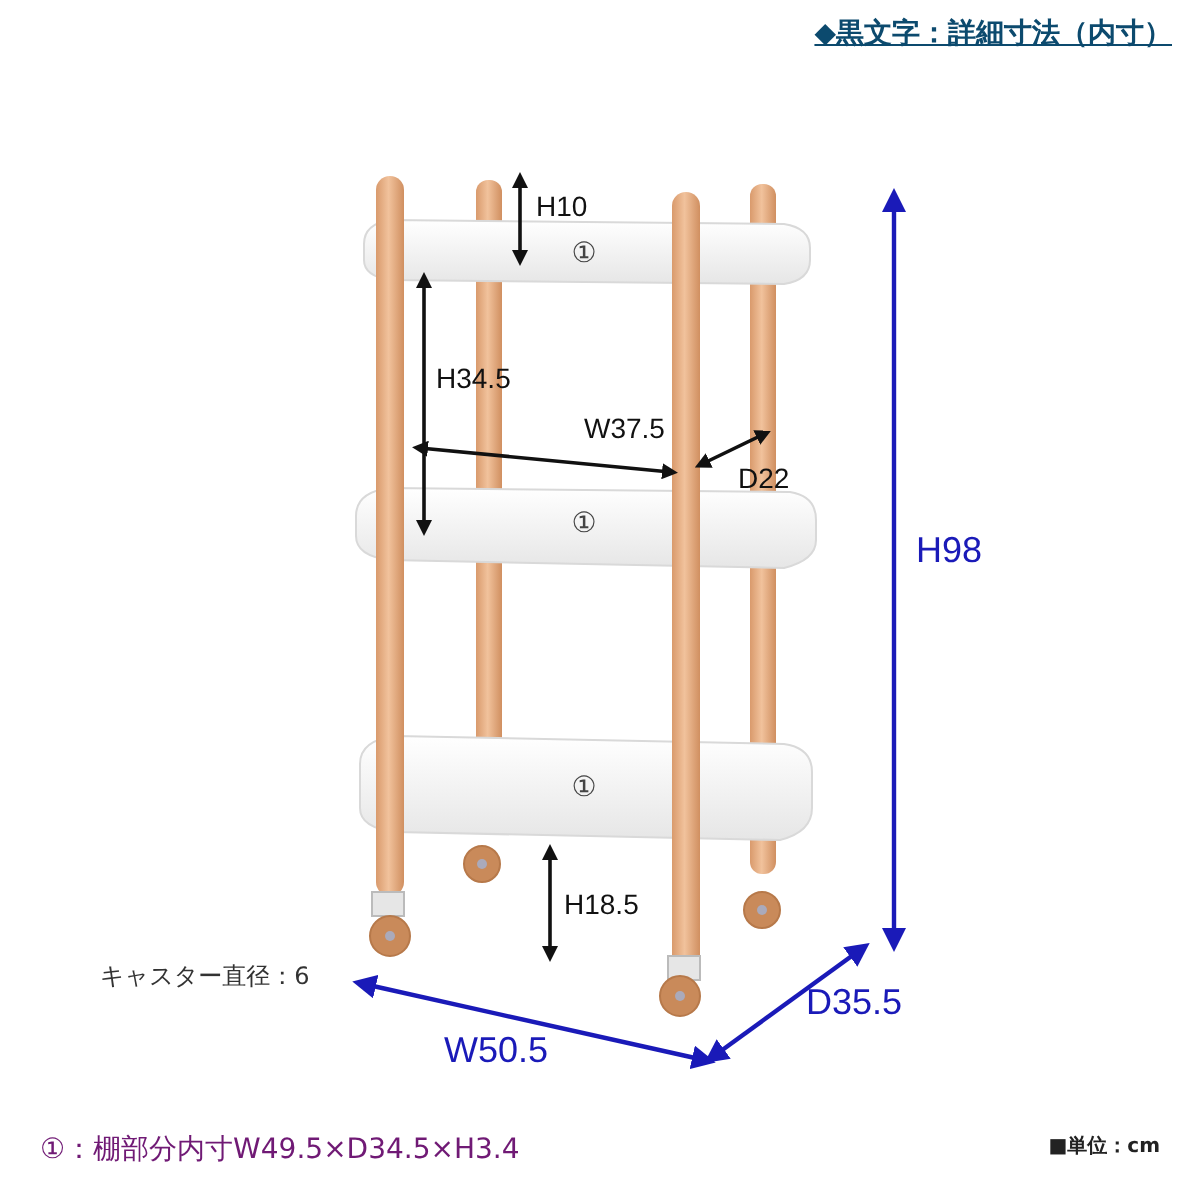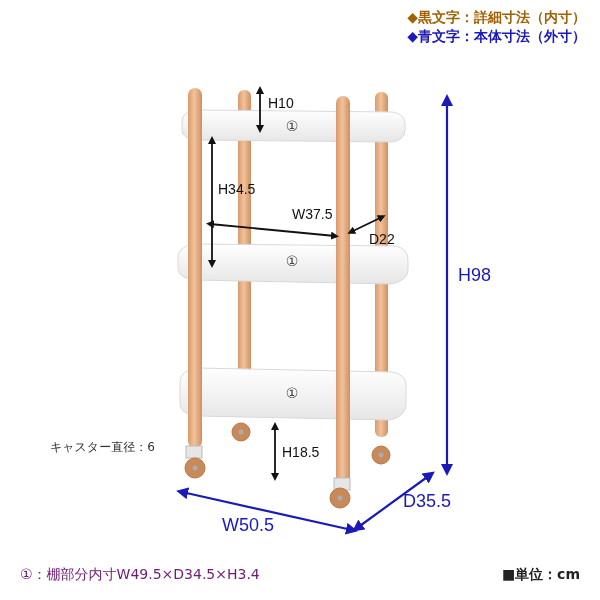--- a/index.html
+++ b/index.html
@@ -1,31 +1,30 @@
 <!DOCTYPE html>
 <html><head>
 <meta charset="utf-8">
 <style>
   html,body{margin:0;padding:0;background:#ffffff;}
   body{width:600px;height:600px;position:relative;overflow:hidden;font-family:"DejaVu Sans","Liberation Sans",sans-serif;}
   .legend{position:absolute;right:14px;top:8px;font-size:14px;line-height:19px;font-weight:bold;}
-  .legend .l1{color:#a16207;}
+  .legend .l1{color:#0c4a6e;text-decoration:underline;}
   .legend .l2{color:#1a1ab8;}
   svg{position:absolute;left:0;top:0;}
   .dim{font-family:"Liberation Sans","DejaVu Sans",sans-serif;}
   .footer-left{position:absolute;left:20px;top:566px;font-size:14px;color:#701a75;}
-  .footer-right{position:absolute;right:20px;top:566px;font-size:14px;color:#222;font-weight:bold;}
-  .caster{position:absolute;left:50px;top:439px;font-size:12px;color:#333;}
+  .footer-right{position:absolute;right:20px;top:566px;font-size:10px;color:#222;font-weight:bold;}
+  .caster{position:absolute;left:50px;top:480px;font-size:12px;color:#333;}
 </style>
 </head>
 <body>
 
 <div class="legend">
   <div class="l1">◆黒文字：詳細寸法（内寸）</div>
-  <div class="l2">◆青文字：本体寸法（外寸）</div>
 </div>
 
 <svg width="600" height="600" viewBox="0 0 600 600">
   <defs>
     <linearGradient id="wood" x1="0" x2="1" y1="0" y2="0">
       <stop offset="0" stop-color="#d99a6c"></stop>
       <stop offset="0.45" stop-color="#f1c29c"></stop>
       <stop offset="1" stop-color="#d08f60"></stop>
     </linearGradient>
     <linearGradient id="tray" x1="0" x2="0" y1="0" y2="1">

